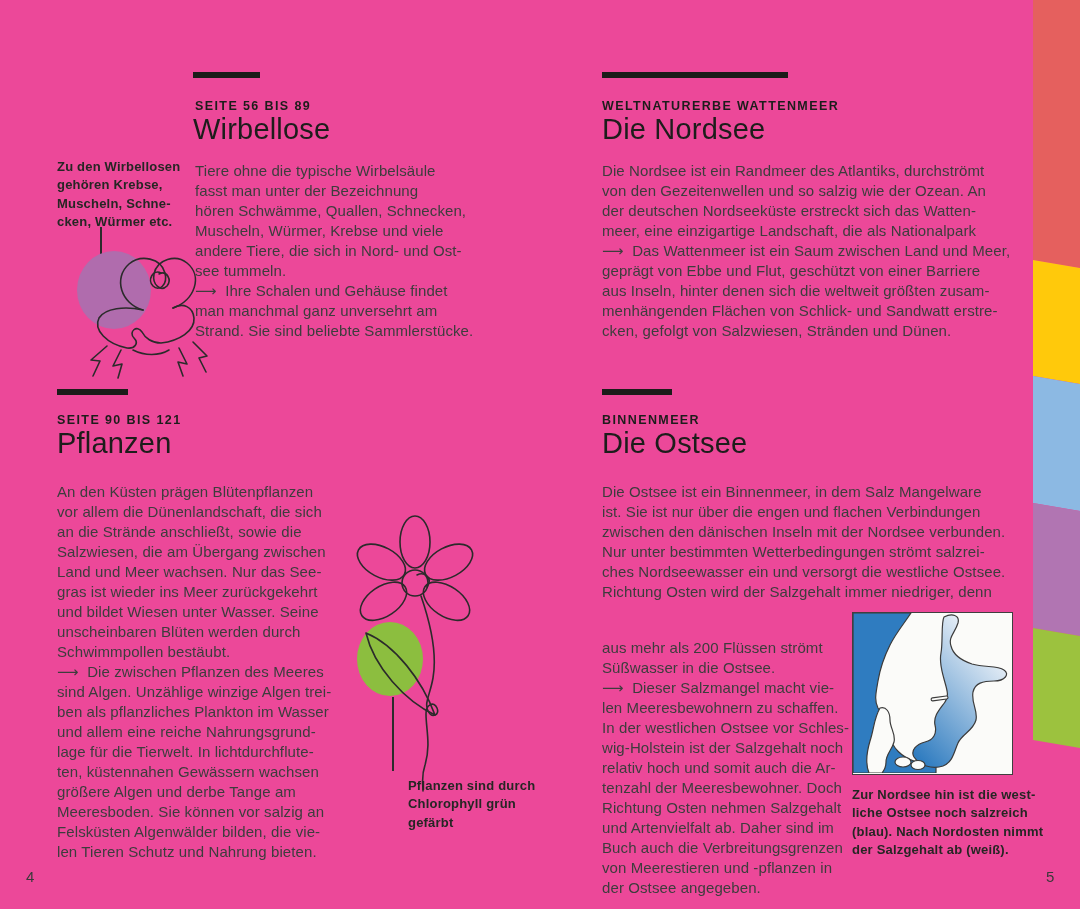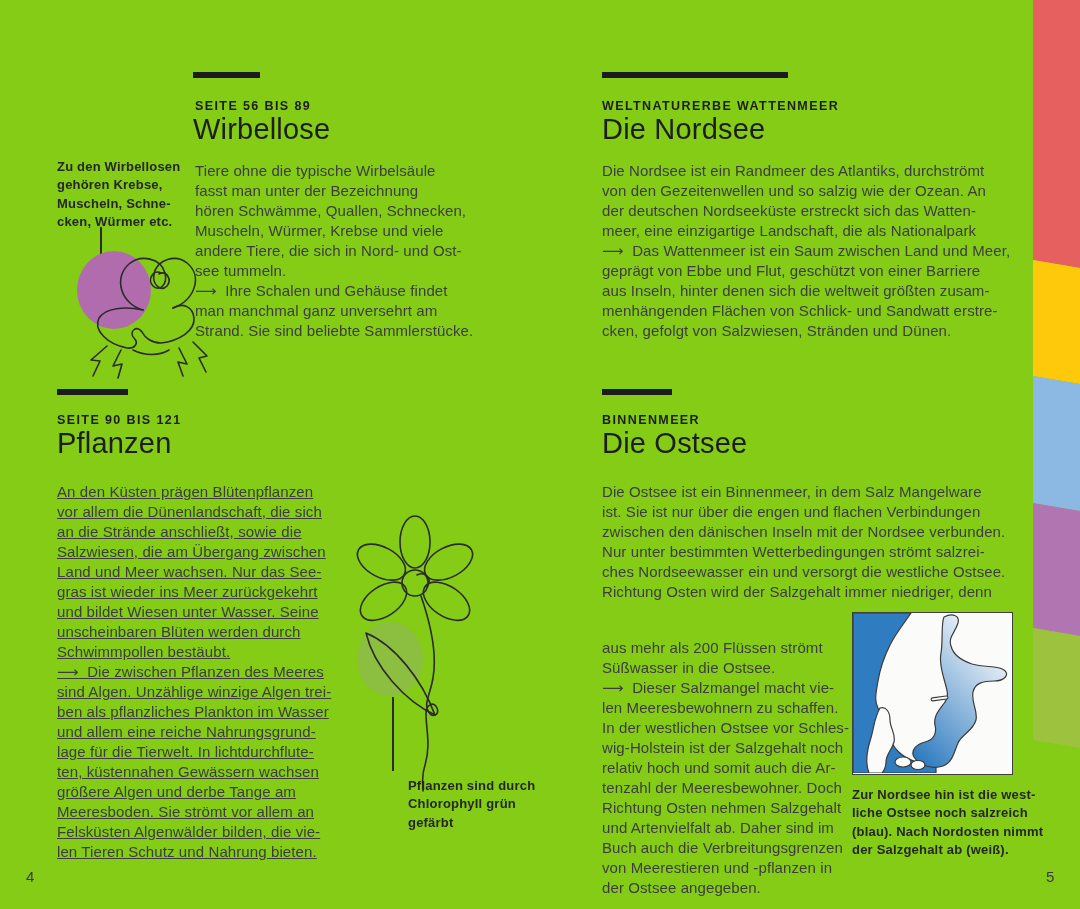--- a/index.html
+++ b/index.html
@@ -1,19 +1,19 @@
 <!DOCTYPE html>
 <html><head>
 <meta charset="utf-8">
 <style>
   * { margin:0; padding:0; box-sizing:border-box; }
   html,body { background:#d8d7d5; }
   #canvas {
     position:relative; width:1080px; height:909px;
-    background:#84cc16; overflow:hidden;
+    background:#ec4899; overflow:hidden;
     font-family:"Liberation Sans","DejaVu Sans",sans-serif;
     color:#3d3d3d;
   }
   .abs { position:absolute; }
   .rule { height:6px; background:#1c1c1a; }
   .eyebrow {
     font-size:12.5px; font-weight:700; letter-spacing:1.4px;
     color:#1d1d1b; white-space:pre;
   }
   .headline {
@@ -101,38 +101,38 @@
       <div class="t-line">⟶  Das Wattenmeer ist ein Saum zwischen Land und Meer,</div>
       <div class="t-line">geprägt von Ebbe und Flut, geschützt von einer Barriere</div>
       <div class="t-line">aus Inseln, hinter denen sich die weltweit größten zusam-</div>
       <div class="t-line">menhängenden Flächen von Schlick- und Sandwatt erstre-</div>
       <div class="t-line">cken, gefolgt von Salzwiesen, Stränden und Dünen.</div>
     </div>
 
   <div class="abs rule" style="left:57px; top:389px; width:71px;"></div>
   <div class="abs eyebrow" style="left:57px; top:413px;">SEITE 90 BIS 121</div>
   <div class="abs headline" style="left:57px; top:427px;">Pflanzen</div>
-  <div class="abs bodycol" style="left:57px; top:482px; width:298px;text-decoration:underline;">
+  <div class="abs bodycol" style="left:57px; top:482px; width:298px;">
       <div class="t-line">An den Küsten prägen Blütenpflanzen</div>
       <div class="t-line">vor allem die Dünenlandschaft, die sich</div>
       <div class="t-line">an die Strände anschließt, sowie die</div>
       <div class="t-line">Salzwiesen, die am Übergang zwischen</div>
       <div class="t-line">Land und Meer wachsen. Nur das See-</div>
       <div class="t-line">gras ist wieder ins Meer zurückgekehrt</div>
       <div class="t-line">und bildet Wiesen unter Wasser. Seine</div>
       <div class="t-line">unscheinbaren Blüten werden durch</div>
       <div class="t-line">Schwimmpollen bestäubt.</div>
       <div class="t-line">⟶  Die zwischen Pflanzen des Meeres</div>
       <div class="t-line">sind Algen. Unzählige winzige Algen trei-</div>
       <div class="t-line">ben als pflanzliches Plankton im Wasser</div>
       <div class="t-line">und allem eine reiche Nahrungsgrund-</div>
       <div class="t-line">lage für die Tierwelt. In lichtdurchflute-</div>
       <div class="t-line">ten, küstennahen Gewässern wachsen</div>
       <div class="t-line">größere Algen und derbe Tange am</div>
-      <div class="t-line">Meeresboden. Sie strömt vor allem an</div>
+      <div class="t-line">Meeresboden. Sie können vor salzig an</div>
       <div class="t-line">Felsküsten Algenwälder bilden, die vie-</div>
       <div class="t-line">len Tieren Schutz und Nahrung bieten.</div>
     </div>
 
   <svg class="abs" style="left:345px; top:515px;" width="170" height="285" viewBox="0 0 170 285">
     <ellipse cx="45" cy="144" rx="33" ry="37" fill="#8CBE3F"></ellipse>
     <g fill="none" stroke-width="1.6" stroke-linecap="round" stroke-linejoin="round" stroke="#2B2B2B">
 
       <g>
         <ellipse cx="70" cy="27" rx="15" ry="26"></ellipse>

